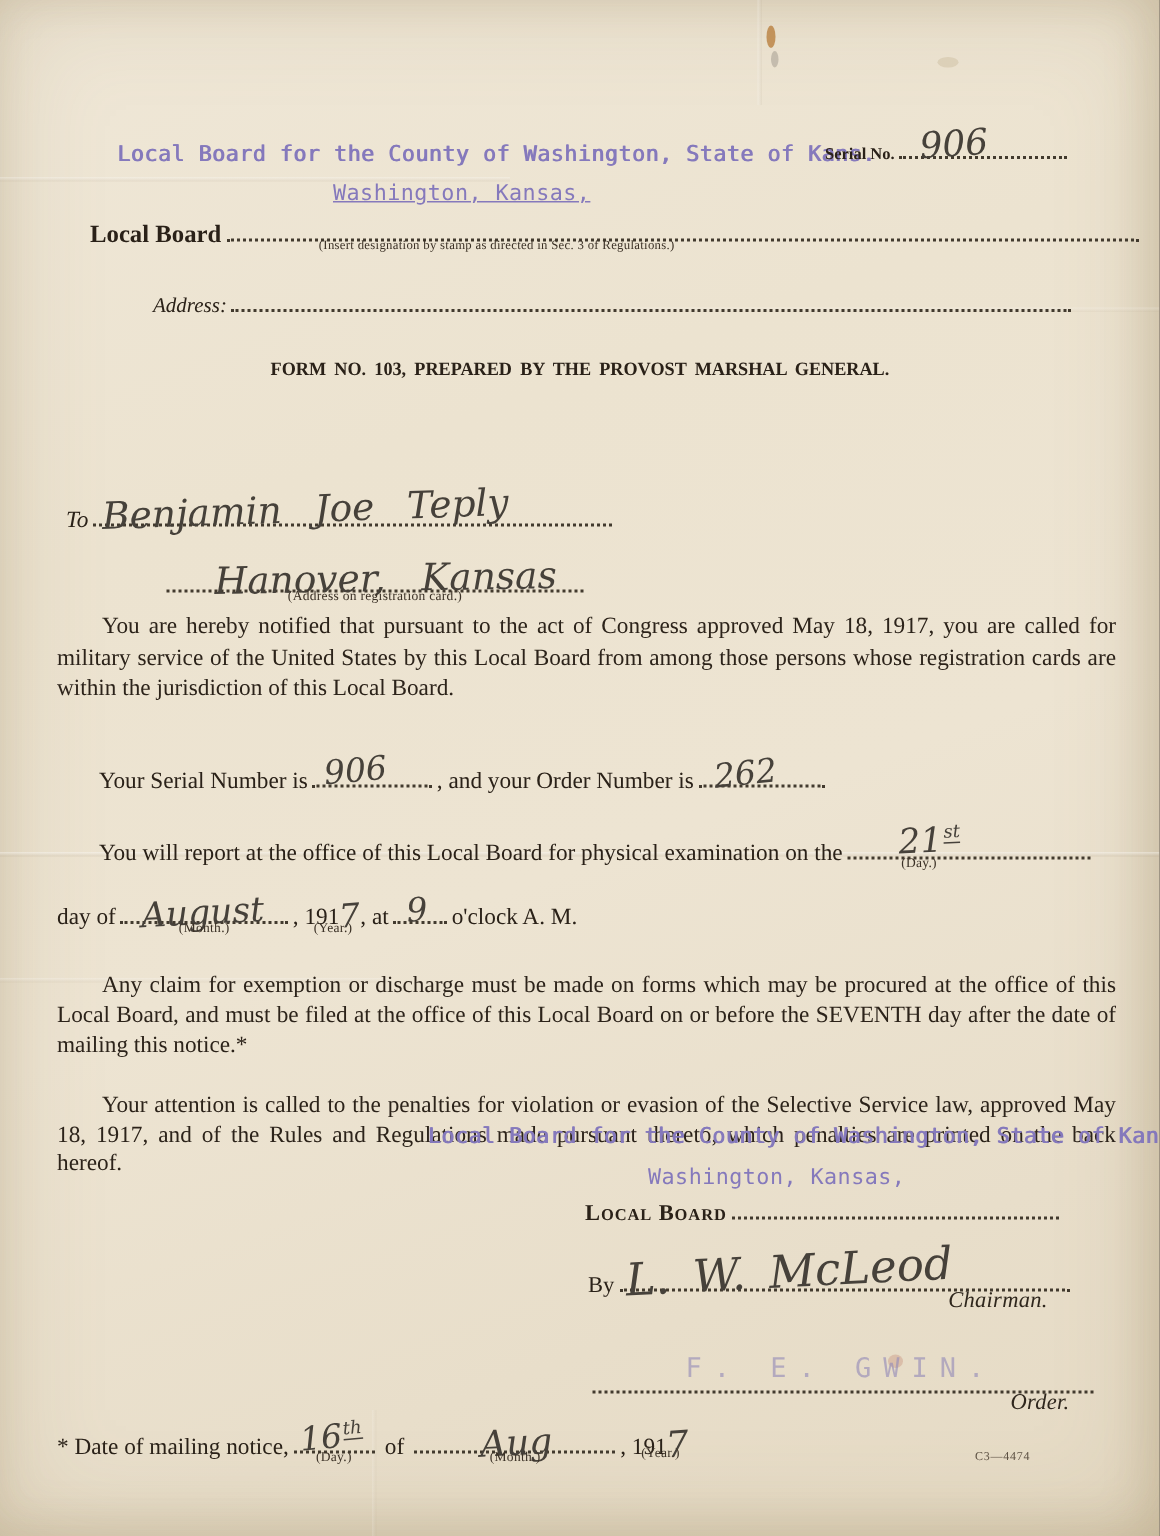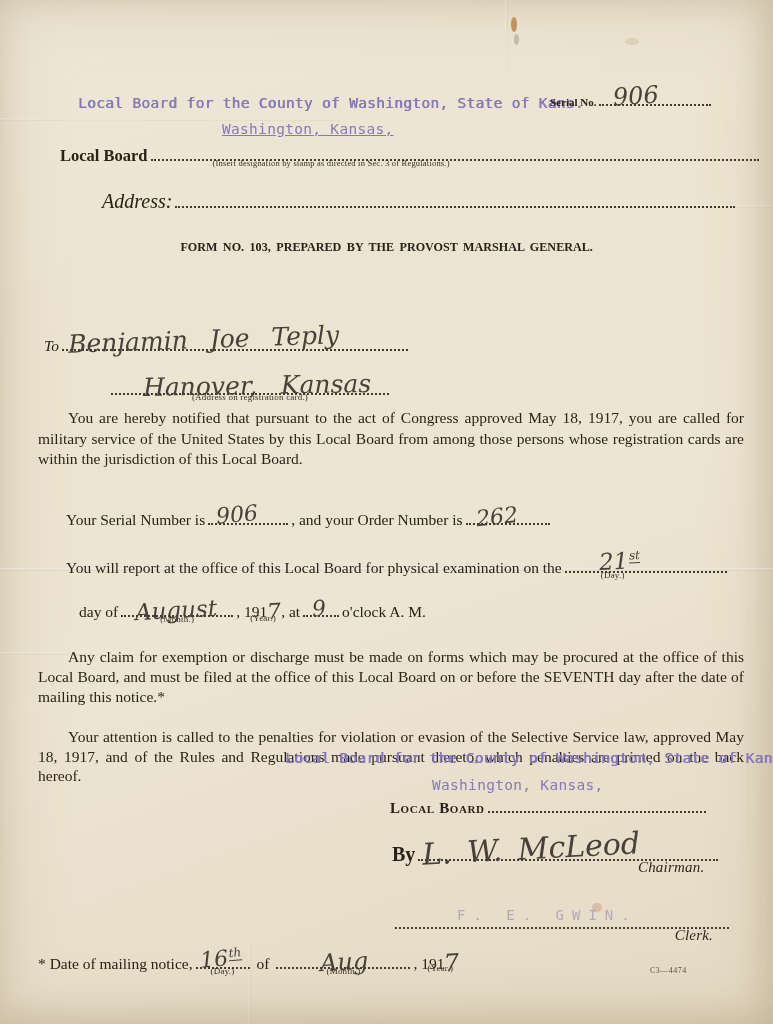--- a/index.html
+++ b/index.html
@@ -28,21 +28,21 @@
         border-bottom:2px dotted #423a2e;margin:0 3px;}
   .fill .cap{position:absolute;top:15px;left:0;width:100%;text-align:center;white-space:nowrap;}
   .para{position:absolute;left:38px;width:706px;text-align:justify;
         font-size:15.5px;line-height:20.5px;text-indent:30px;color:#2c231a;}
   
   .stamp{font-family:"DejaVu Sans Mono","Liberation Mono",monospace;
          color:#8579bc;font-size:14.5px;letter-spacing:.3px;}
   .stamp.heavy{text-shadow:.6px 0 0 #8579bc;}
   .stamp.ul{text-decoration:underline;}
   .gwin{font-family:"DejaVu Sans Mono","Liberation Mono",monospace;
-        color:rgba(151,142,185,.65);font-size:14px;letter-spacing:8px;}
+        color:rgba(151,142,185,.65);font-size:18px;letter-spacing:8px;}
   
   .hw{font-family:"DejaVu Serif",serif;font-style:italic;color:#46413a;
       position:absolute;white-space:nowrap;}
   .hw-inline{font-family:"DejaVu Serif",serif;font-style:italic;color:#46413a;
       display:inline-block;font-size:22px;position:relative;top:2px;transform:rotate(-4deg);}
   .hw-sup{font-size:12px;vertical-align:super;border-bottom:1.5px solid #46413b;margin-left:1px;}
   .title-inner{display:inline-block;transform:scaleX(.93);font-weight:700;
       font-size:22.5px;word-spacing:6px;letter-spacing:0;white-space:nowrap;}
   .formno-inner{display:inline-block;transform:scaleX(.97);font-weight:700;
       font-size:12.5px;word-spacing:2.5px;white-space:nowrap;}
@@ -70,21 +70,21 @@
     <span class="print b" style="font-size:11px;">Serial No.</span><span class="fill" style="width:112px;"><span class="hw" style="font-size:24px;bottom:-6px;left:14px;transform:rotate(-4deg);">906</span></span>
   </div>
 
   <div class="abs stamp ul" style="left:222px;top:121px;">Washington, Kansas,</div>
 
   <div class="formline" style="left:60px;top:143px;">
     <span class="print b" style="font-size:16.5px;">Local Board</span><span class="fill" style="width:608px;"><span class="cap" style="position:absolute;top:15px;left:62px;width:auto;text-align:left;font-size:8.5px;">(Insert designation by stamp as directed in Sec. 3 of Regulations.)</span></span>
   </div>
 
   <div class="formline" style="left:102px;top:190px;">
-    <span class="print i" style="font-size:20px;">Address:</span><span class="fill" style="width:560px;"></span>
+    <span class="print i" style="font-size:14px;">Address:</span><span class="fill" style="width:560px;"></span>
   </div>
 
   <div class="abs center" style="top:237px;">
     <span class="formno-inner print">FORM NO. 103, PREPARED BY THE PROVOST MARSHAL GENERAL.</span>
   </div>
 
 
   <div class="formline" style="left:44px;top:333px;">
     <span class="print i" style="font-size:15.5px;">To</span><span class="fill" style="width:346px;"><span class="hw" style="font-size:25px;bottom:-5px;left:6px;word-spacing:14px;transform:rotate(-2deg);">Benjamin Joe Teply</span></span>
   </div>
@@ -96,41 +96,41 @@
   <div class="para" style="top:408px;">You are hereby notified that pursuant to the act of Congress approved May 18, 1917, you are called for military service of the United States by this Local Board from among those persons whose registration cards are within the jurisdiction of this Local Board.</div>
 
   <div class="formline" style="left:38px;top:507px;">
     <span class="ind"></span><span class="print">Your Serial Number is</span><span class="fill" style="width:80px;"><span class="hw" style="font-size:22px;bottom:-4px;left:8px;transform:rotate(-5deg);">906</span></span><span class="print">, and your Order Number is</span><span class="fill" style="width:84px;"><span class="hw" style="font-size:22px;bottom:-6px;left:10px;transform:rotate(-6deg);">262</span></span>
   </div>
 
   <div class="formline" style="left:38px;top:555px;">
     <span class="ind"></span><span class="print">You will report at the office of this Local Board for physical examination on the</span><span class="fill" style="width:162px;"><span class="hw" style="font-size:23px;bottom:-3px;left:34px;transform:rotate(-3deg);"><span>21</span><span class="hw-sup">st</span></span><span class="cap" style="left:36px;width:auto;text-align:left;">(Day.)</span></span>
   </div>
 
-  <div class="formline" style="left:38px;top:597px;margin-left:41px;">
+  <div class="formline" style="left:38px;top:597px;">
     <span class="print">day of</span><span class="fill" style="width:112px;"><span class="hw" style="font-size:23px;bottom:-8px;left:14px;transform:rotate(-3deg);">August</span><span class="cap">(Month.)</span></span><span style="position:relative;display:inline-block;"><span class="print">, 191</span><span class="hw-inline">7</span><span class="cap" style="position:absolute;top:16px;left:14px;">(Year.)</span></span><span class="print">, at</span><span class="fill" style="width:36px;"><span class="hw" style="font-size:22px;bottom:-6px;left:9px;transform:rotate(-4deg);">9</span></span><span class="print">o'clock A. M.</span>
   </div>
 
   <div class="para" style="top:647px;line-height:20px;">Any claim for exemption or discharge must be made on forms which may be procured at the office of this Local Board, and must be filed at the office of this Local Board on or before the SEVENTH day after the date of mailing this notice.*</div>
 
   <div class="para" style="top:727px;line-height:19.5px;width:706px;">Your attention is called to the penalties for violation or evasion of the Selective Service law, approved May 18, 1917, and of the Rules and Regulations made pursuant thereto, which penalties are printed on the back hereof.</div>
 
   <div class="abs stamp heavy" style="left:285px;top:750px;">Local Board for the County of Washington, State of Kans</div>
   <div class="abs stamp" style="left:432px;top:777px;">Washington, Kansas,</div>
 
   <div class="formline" style="left:390px;top:795px;">
     <span class="print sc" style="font-size:15px;font-weight:600;">Local Board</span><span class="fill" style="width:218px;"></span>
   </div>
 
   <div class="formline" style="left:392px;top:843px;">
-    <span class="print" style="font-size:20px;font-weight:bold;">By</span><span class="fill" style="width:300px;"><span class="hw" style="font-size:30px;bottom:-7px;left:4px;word-spacing:6px;transform:rotate(-3deg);">L. W. McLeod</span><span class="cap i" style="top:16px;left:auto;right:14px;width:auto;text-align:right;font-size:15px;font-style:italic;color:#2f271d;">Chairman.</span></span>
+    <span class="print" style="font-size:15px;">By</span><span class="fill" style="width:300px;"><span class="hw" style="font-size:30px;bottom:-7px;left:4px;word-spacing:6px;transform:rotate(-3deg);">L. W. McLeod</span><span class="cap i" style="top:16px;left:auto;right:14px;width:auto;text-align:right;font-size:15px;font-style:italic;color:#2f271d;">Chairman.</span></span>
   </div>
 
   <div class="formline" style="left:392px;top:911px;">
-    <span class="fill" style="width:334px;"><span class="gwin" style="position:absolute;bottom:4px;left:62px;white-space:nowrap;">F. E. GWIN.</span><span class="cap i" style="top:16px;left:auto;right:16px;width:auto;text-align:right;font-size:15px;font-style:italic;color:#2f271d;">Clerk.</span></span>
+    <span class="fill" style="width:334px;"><span class="gwin" style="position:absolute;bottom:4px;left:62px;white-space:nowrap;">F. E. GWIN.</span><span class="cap i" style="top:16px;left:auto;right:16px;width:auto;text-align:right;font-size:15px;font-style:italic;color:#2f271d;">Order.</span></span>
   </div>
 
   <div class="formline" style="left:38px;top:947px;">
     <span class="print">* Date of mailing notice,</span><span class="fill" style="width:54px;"><span class="hw" style="font-size:22px;bottom:-4px;left:4px;transform:rotate(-5deg);"><span>16</span><span class="hw-sup">th</span></span><span class="cap">(Day.)</span></span><span class="print" style="margin:0 4px;">of</span><span class="fill" style="width:134px;"><span class="hw" style="font-size:24px;bottom:-9px;left:44px;transform:rotate(-3deg);">Aug</span><span class="cap">(Month.)</span></span><span style="position:relative;display:inline-block;"><span class="print">, 191</span><span class="hw-inline" style="font-size:24px;">7</span><span class="cap" style="position:absolute;top:16px;left:14px;">(Year.)</span></span>
   </div>
 
   <div class="abs" style="left:650px;top:966px;font-size:8px;color:#5d5143;letter-spacing:.5px;">C3—4474</div>
 
 </div>
 

